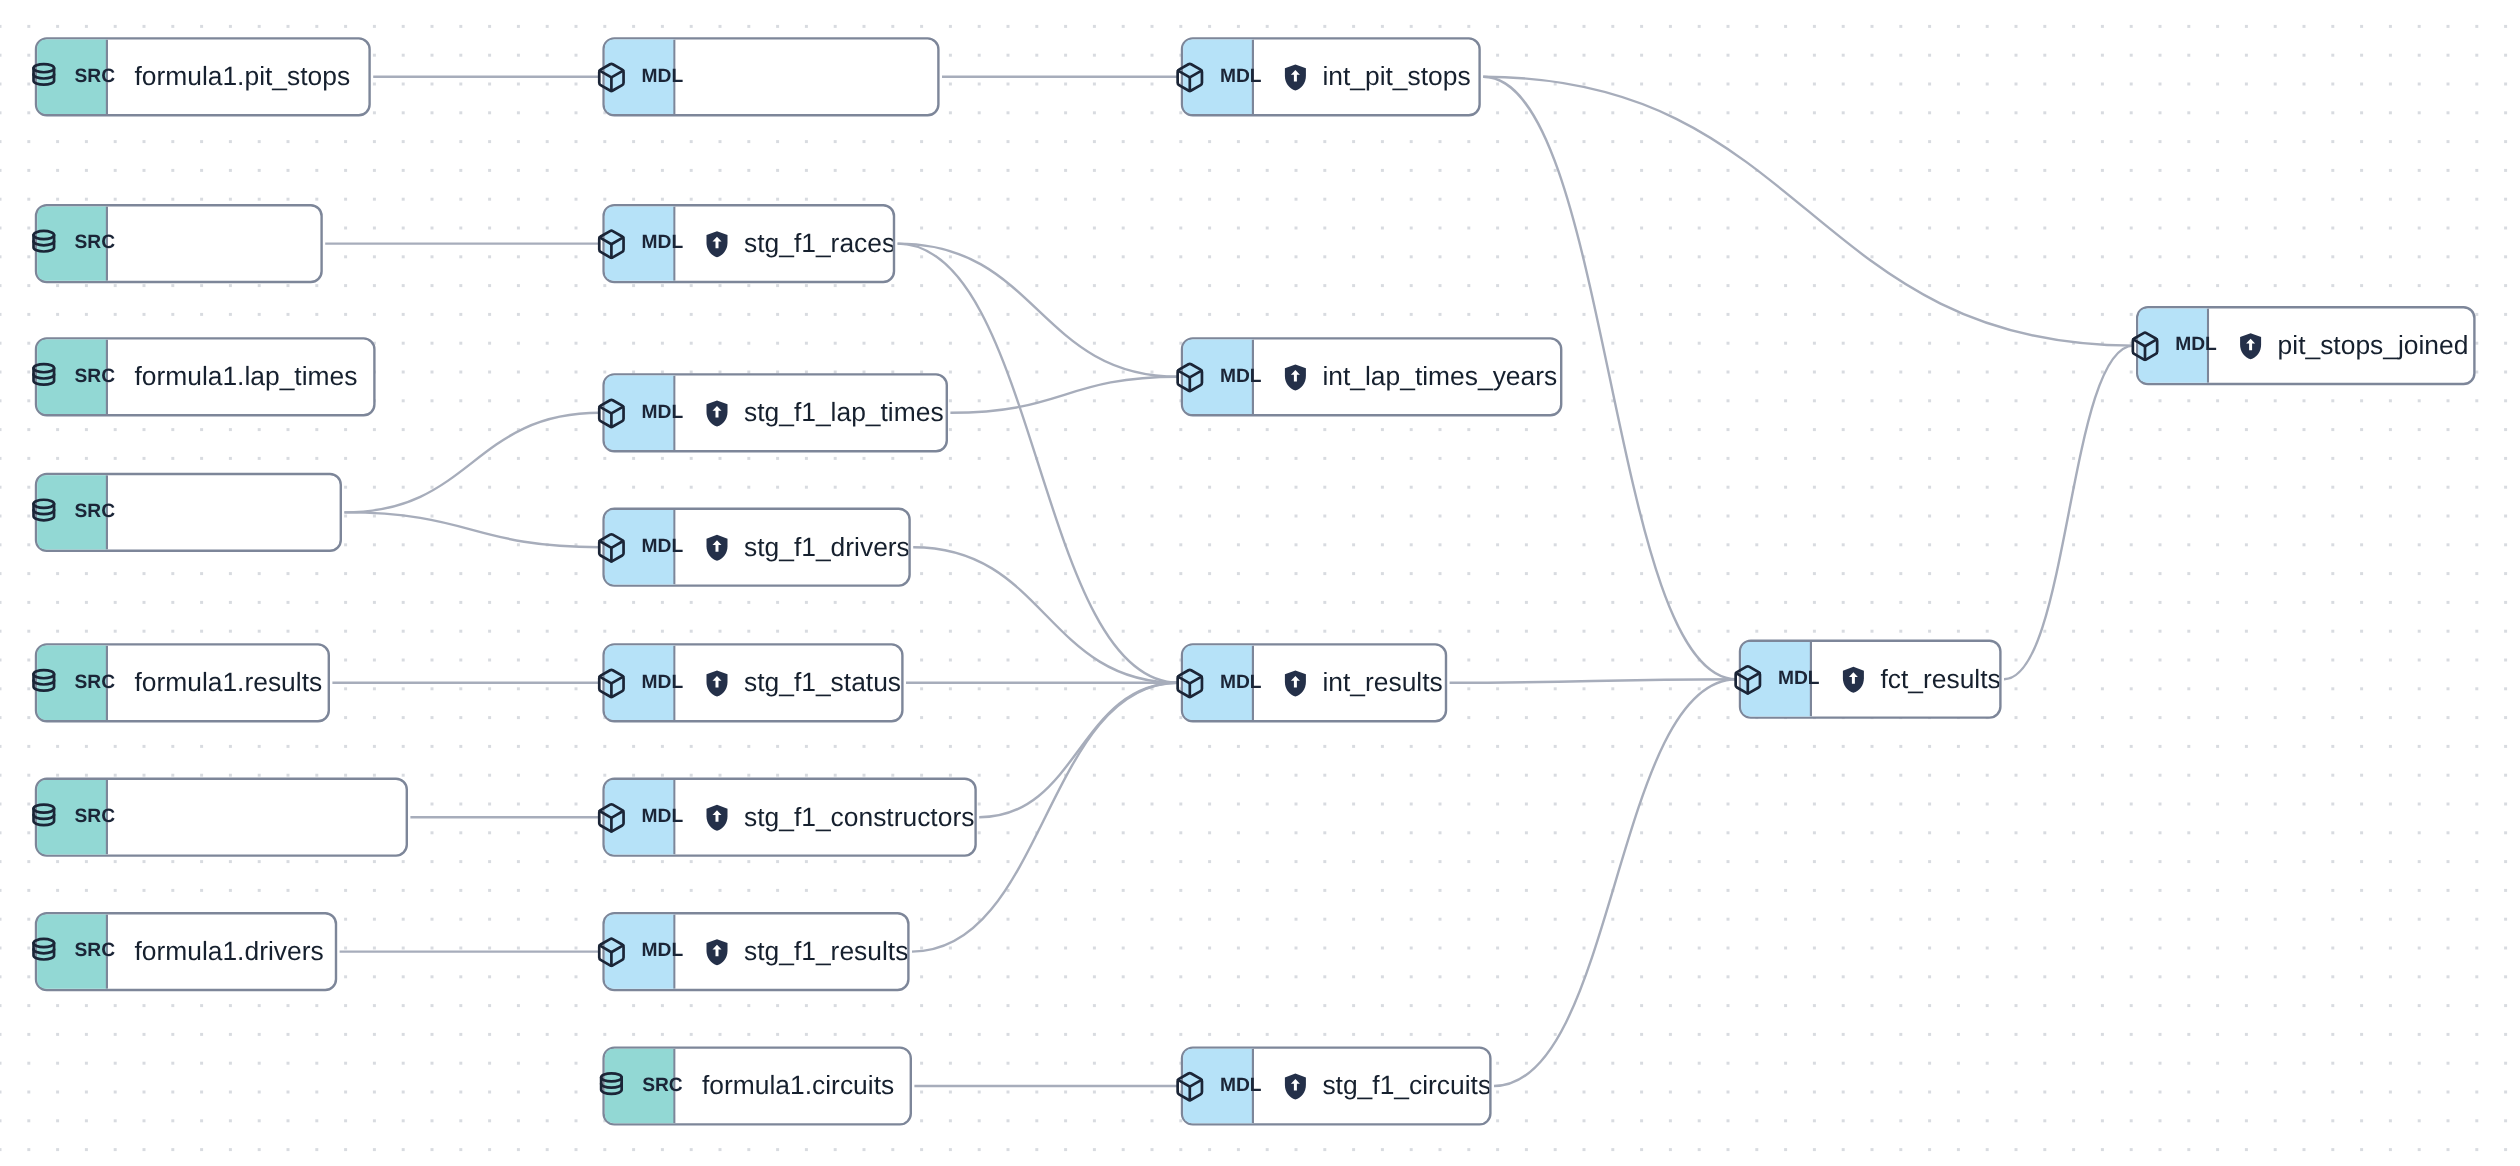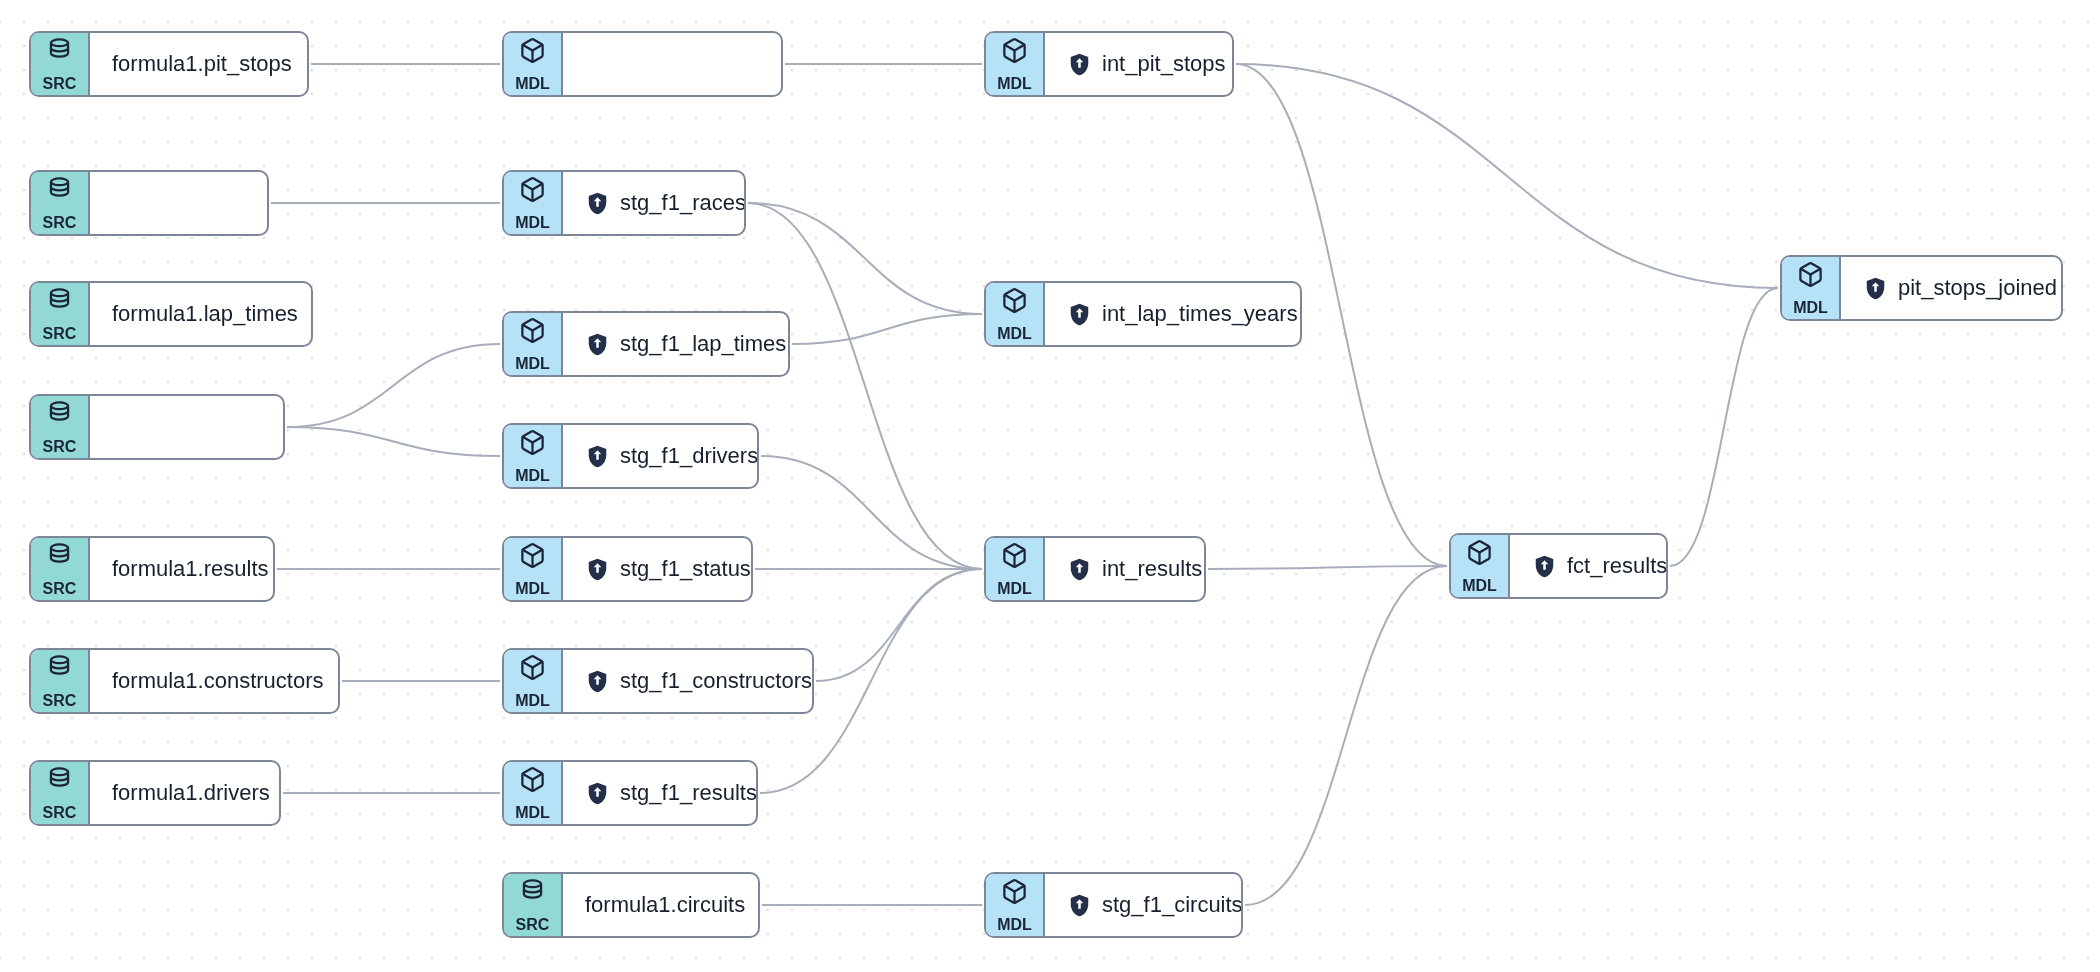--- a/index.html
+++ b/index.html
@@ -24,21 +24,20 @@
     border:2px solid #7d8699;
     border-radius:10px;
     cursor:pointer;
   }
   .icon-cell{
     width:57px;
     flex:0 0 57px;
     border-right:2px solid #7d8699;
     border-radius:7px 0 0 7px;
     display:flex;
-    flex-direction:column;
     align-items:center;
     justify-content:center;
     gap:12px;
   }
   .node.src .icon-cell{background:#92d8d4;}
   .node.mdl .icon-cell{background:#b6e2f8;}
   .type-badge{
     font-size:16px;
     font-weight:700;
     line-height:1;
@@ -163,23 +162,20 @@
         <div class="icon-cell">
           <span>
             <svg class="cell-icon" width="27" height="27" viewBox="0 0 24 24" fill="none" stroke="#1b2537" stroke-width="2" stroke-linecap="round" stroke-linejoin="round">
               <ellipse cx="12" cy="5.2" rx="7.6" ry="3"></ellipse>
               <path d="M4.4 5.2v4.6c0 1.66 3.4 3 7.6 3s7.6-1.34 7.6-3V5.2"></path>
               <path d="M4.4 9.8v4.6c0 1.66 3.4 3 7.6 3s7.6-1.34 7.6-3V9.8"></path>
             </svg>
           </span>
           <span class="type-badge">SRC</span>
         </div>
-        <div class="label-cell">
-          <span class="node-label">formula1.constructors</span>
-        </div>
       </div>
       <div class="node src" style="left: 29px; top: 760px; width: 252px; height: 66px;">
         <div class="icon-cell">
           <span>
             <svg class="cell-icon" width="27" height="27" viewBox="0 0 24 24" fill="none" stroke="#1b2537" stroke-width="2" stroke-linecap="round" stroke-linejoin="round">
               <ellipse cx="12" cy="5.2" rx="7.6" ry="3"></ellipse>
               <path d="M4.4 5.2v4.6c0 1.66 3.4 3 7.6 3s7.6-1.34 7.6-3V5.2"></path>
               <path d="M4.4 9.8v4.6c0 1.66 3.4 3 7.6 3s7.6-1.34 7.6-3V9.8"></path>
             </svg>
           </span>

